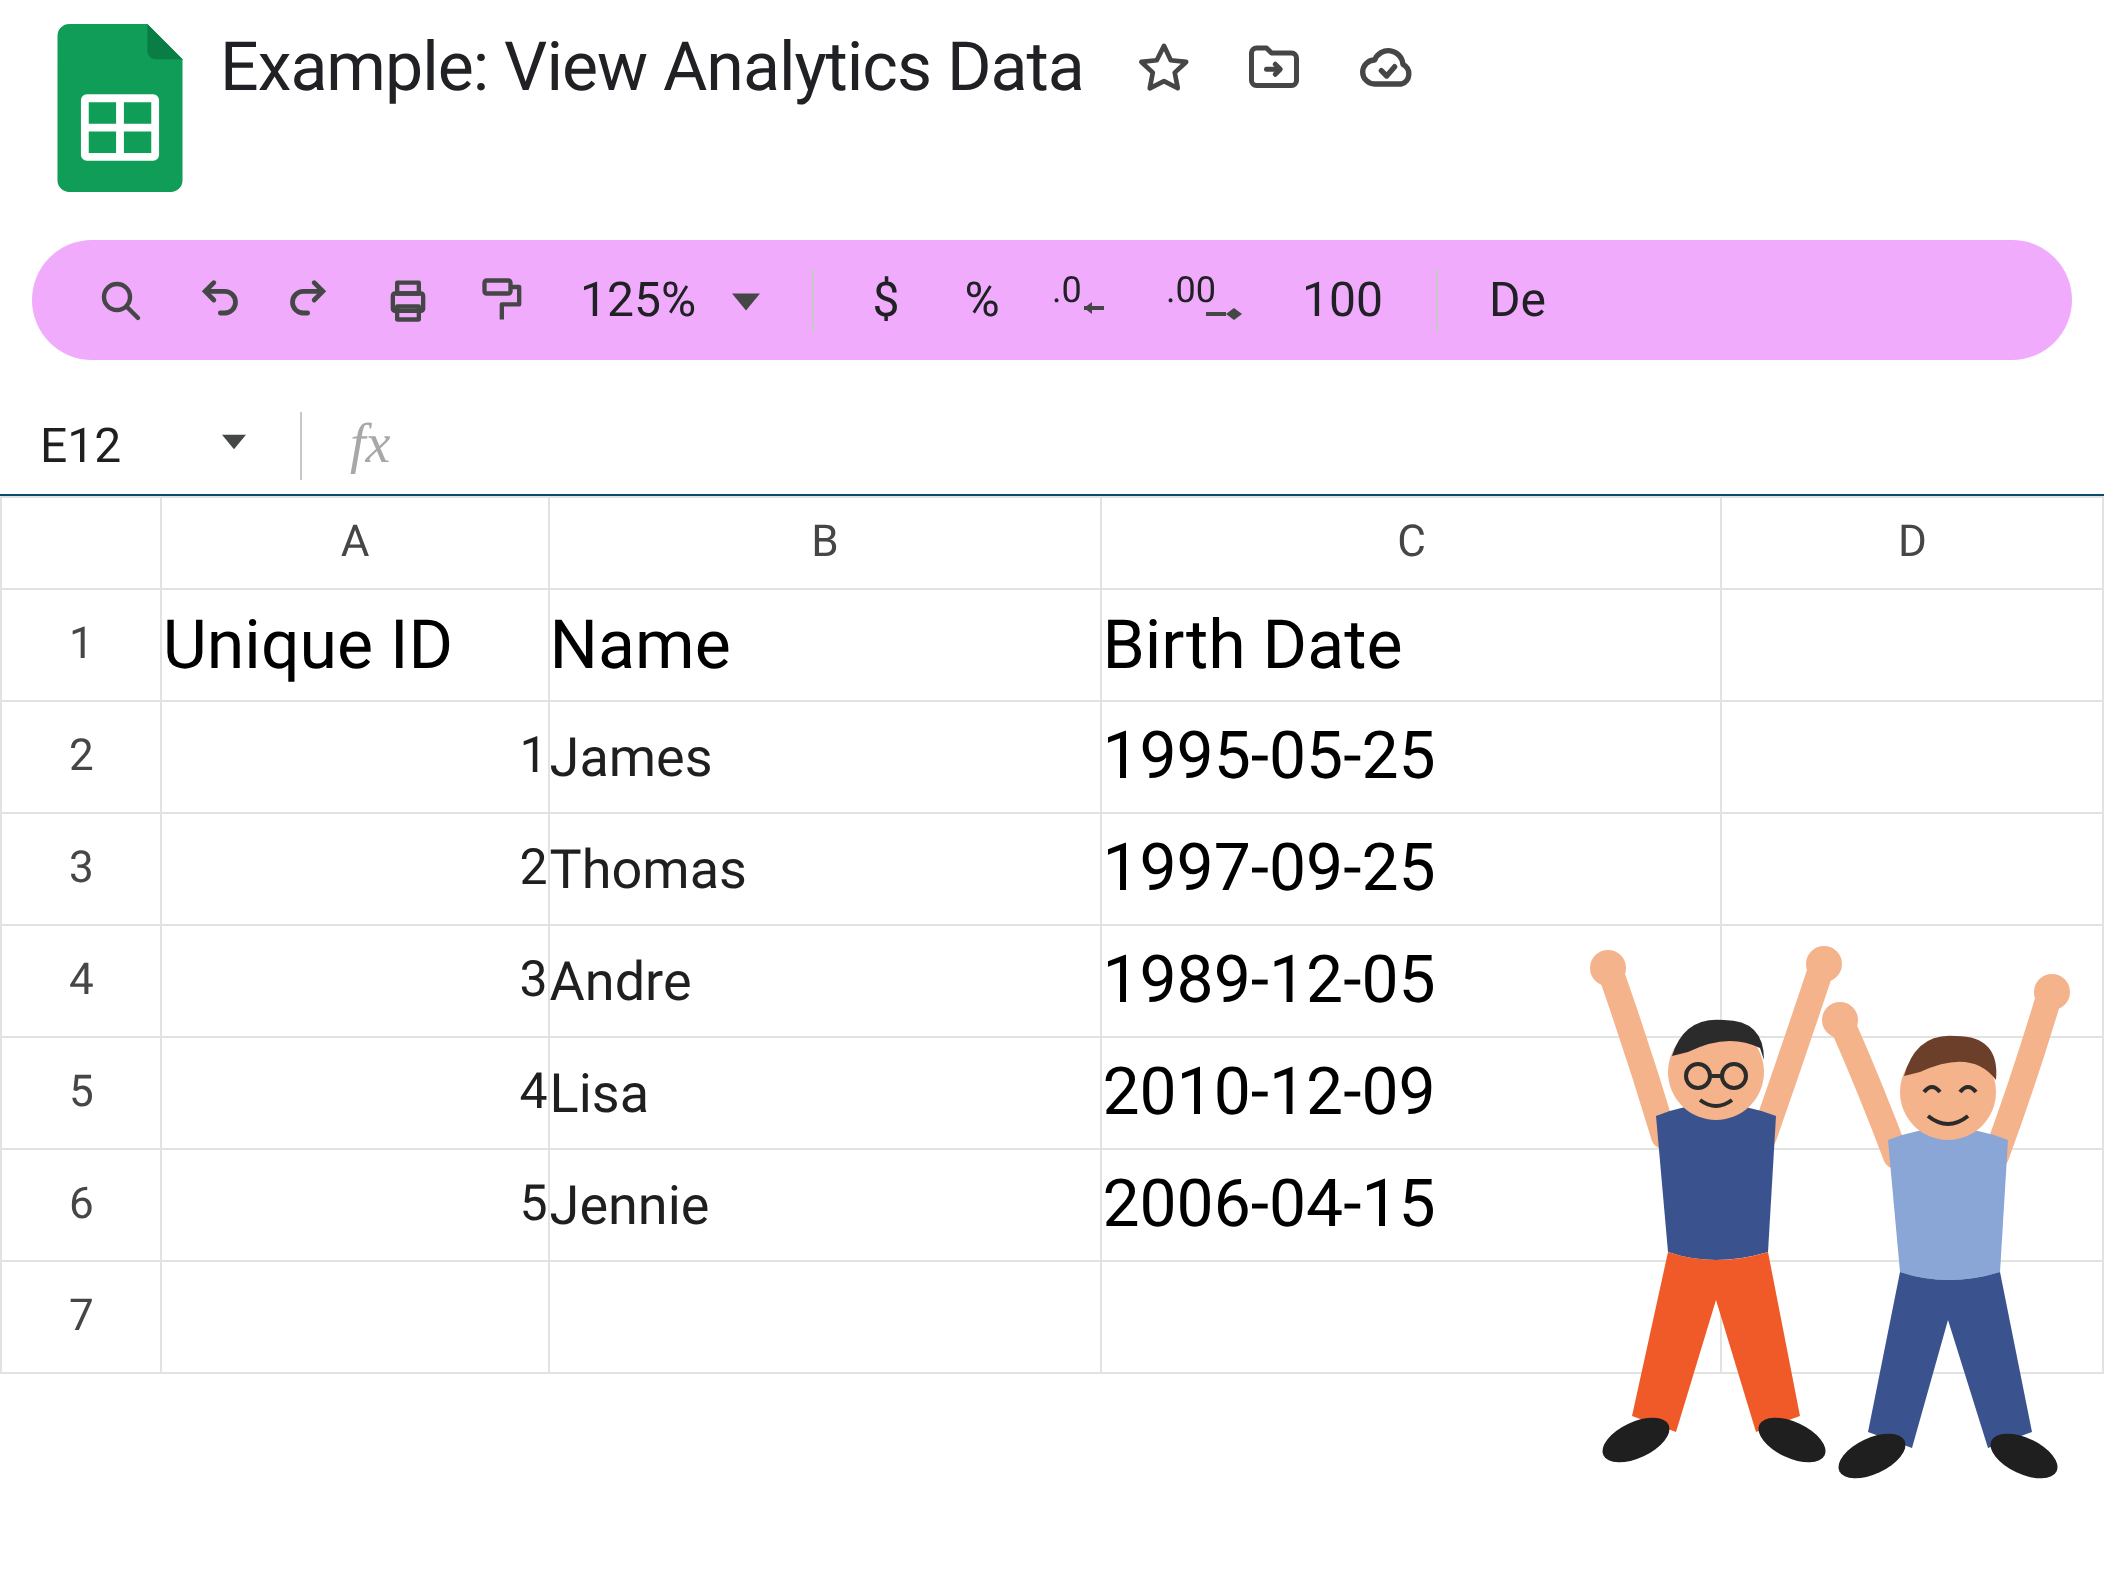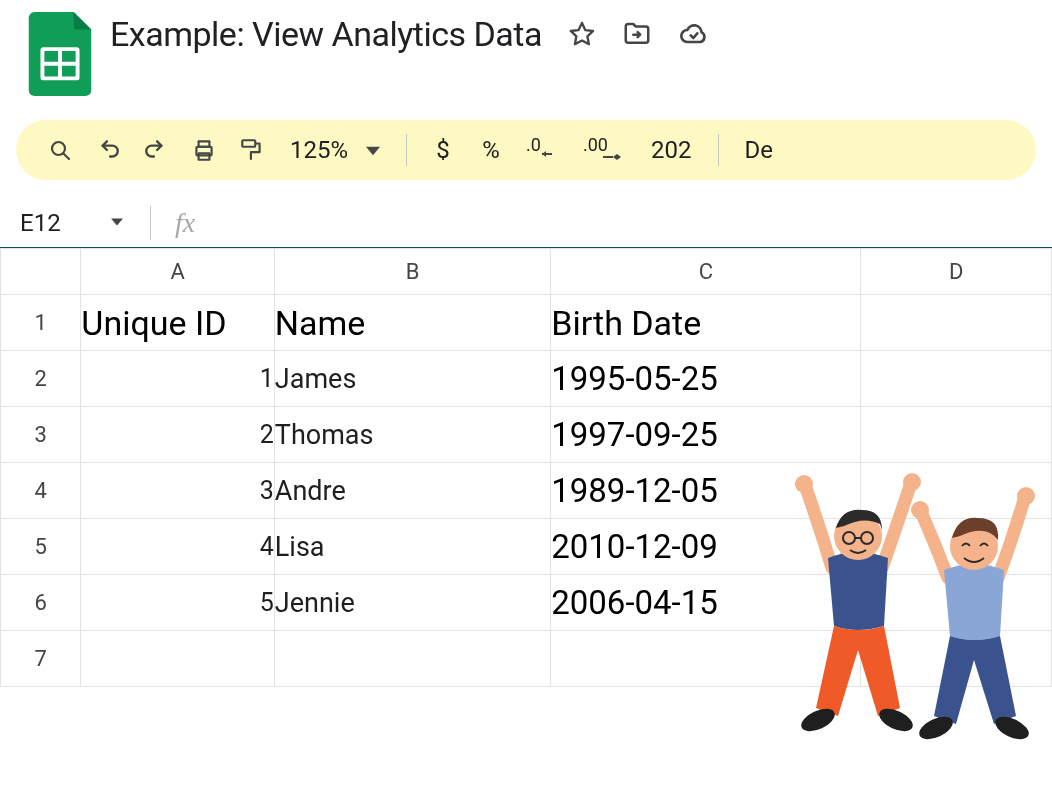--- a/index.html
+++ b/index.html
@@ -57,21 +57,21 @@
     .menu-item {
       padding: 2px 14px;
       border-radius: 4px;
     }
     .menu-item:first-child { padding-left: 0; }
 
     
     .toolbar {
       margin: 24px 16px 0 16px;
       height: 60px;
-      background: #fef9c3;
+      background: #f0abfc;
       border-radius: 30px;
       display: flex;
       align-items: center;
       padding: 0 24px;
       gap: 8px;
       color: #444746;
       font-size: 24px;
     }
     .tool-btn {
       width: 40px;
@@ -284,21 +284,21 @@
       </svg>
     </div>
   <div class="tool-btn" style="width:56px">
       <svg width="48" height="26" viewBox="0 0 48 26">
         <text x="2" y="14" font-size="18" fill="#202124">.00</text>
         <path d="M22 20 h10" stroke="#444746" stroke-width="2"></path>
         <path d="M32 20 l-4 -3 v6 Z" fill="#444746" transform="translate(8,0)"></path>
         <path d="M32 20 l4 -3 v6 Z" fill="#444746"></path>
       </svg>
     </div>
-  <div class="tool-btn fmt-text" style="width:auto">202</div>
+  <div class="tool-btn fmt-text" style="width:auto">100</div>
   <div class="tool-sep"></div>
   <div class="fmt-text">De</div>
 </div>
 
 <div class="namefx">
   <div class="name-box">
     <span>E12</span>
     <span class="name-caret">
       <svg width="12" height="12" viewBox="0 0 10 6" fill="#444746">
           <path d="M0 0 l5 6 5-6Z"></path>

